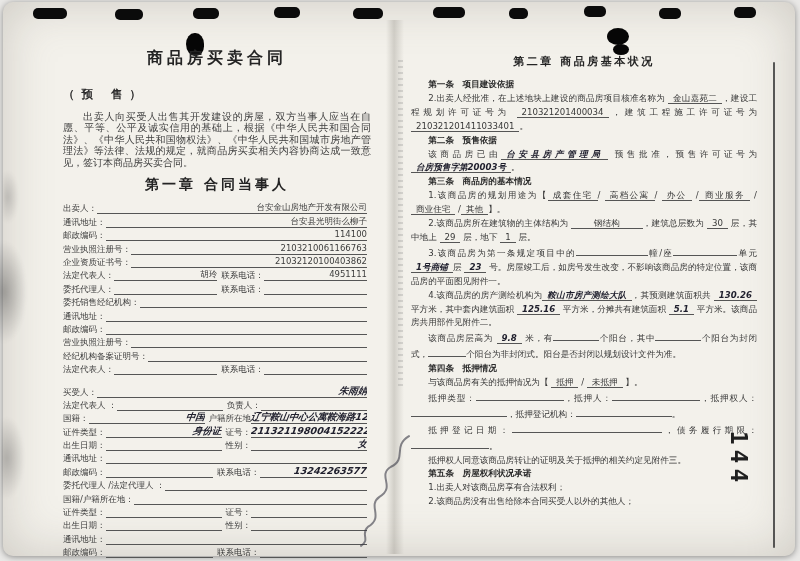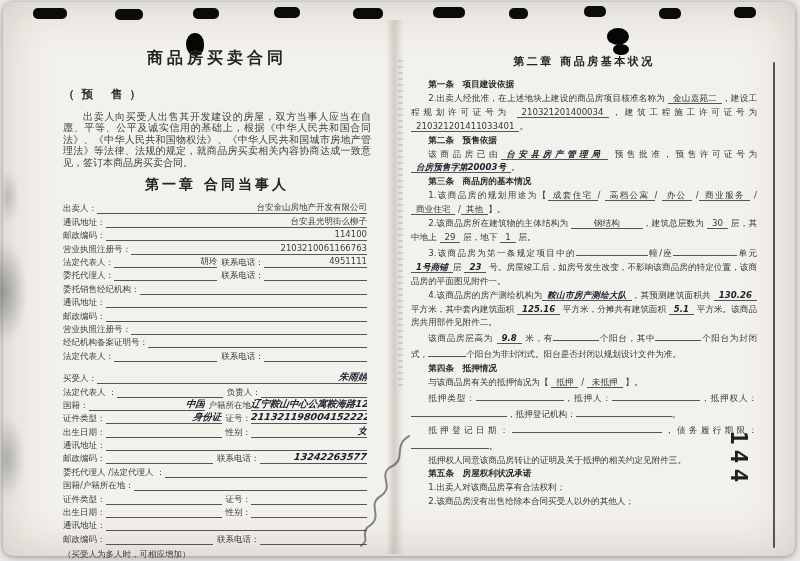--- a/index.html
+++ b/index.html
@@ -98,20 +98,24 @@
         </div>
         <div class="frow">
           <span class="flabel">邮政编码：</span>
           <span class="fvalue">114100</span>
         </div>
         <div class="frow">
           <span class="flabel">营业执照注册号：</span>
           <span class="fvalue">2103210061166763</span>
         </div>
         <div class="frow">
+          <span class="flabel">企业资质证书号：</span>
+          <span class="fvalue">21032120100403862</span>
+        </div>
+        <div class="frow">
           <span class="flabel">法定代表人：</span>
           <span class="fvalue">胡玲</span>
           <span class="flabel">联系电话：</span>
           <span class="fvalue">4951111</span>
         </div>
         <div class="frow">
           <span class="flabel">委托代理人：</span>
           <span class="fvalue"></span>
           <span class="flabel">联系电话：</span>
           <span class="fvalue"></span>

